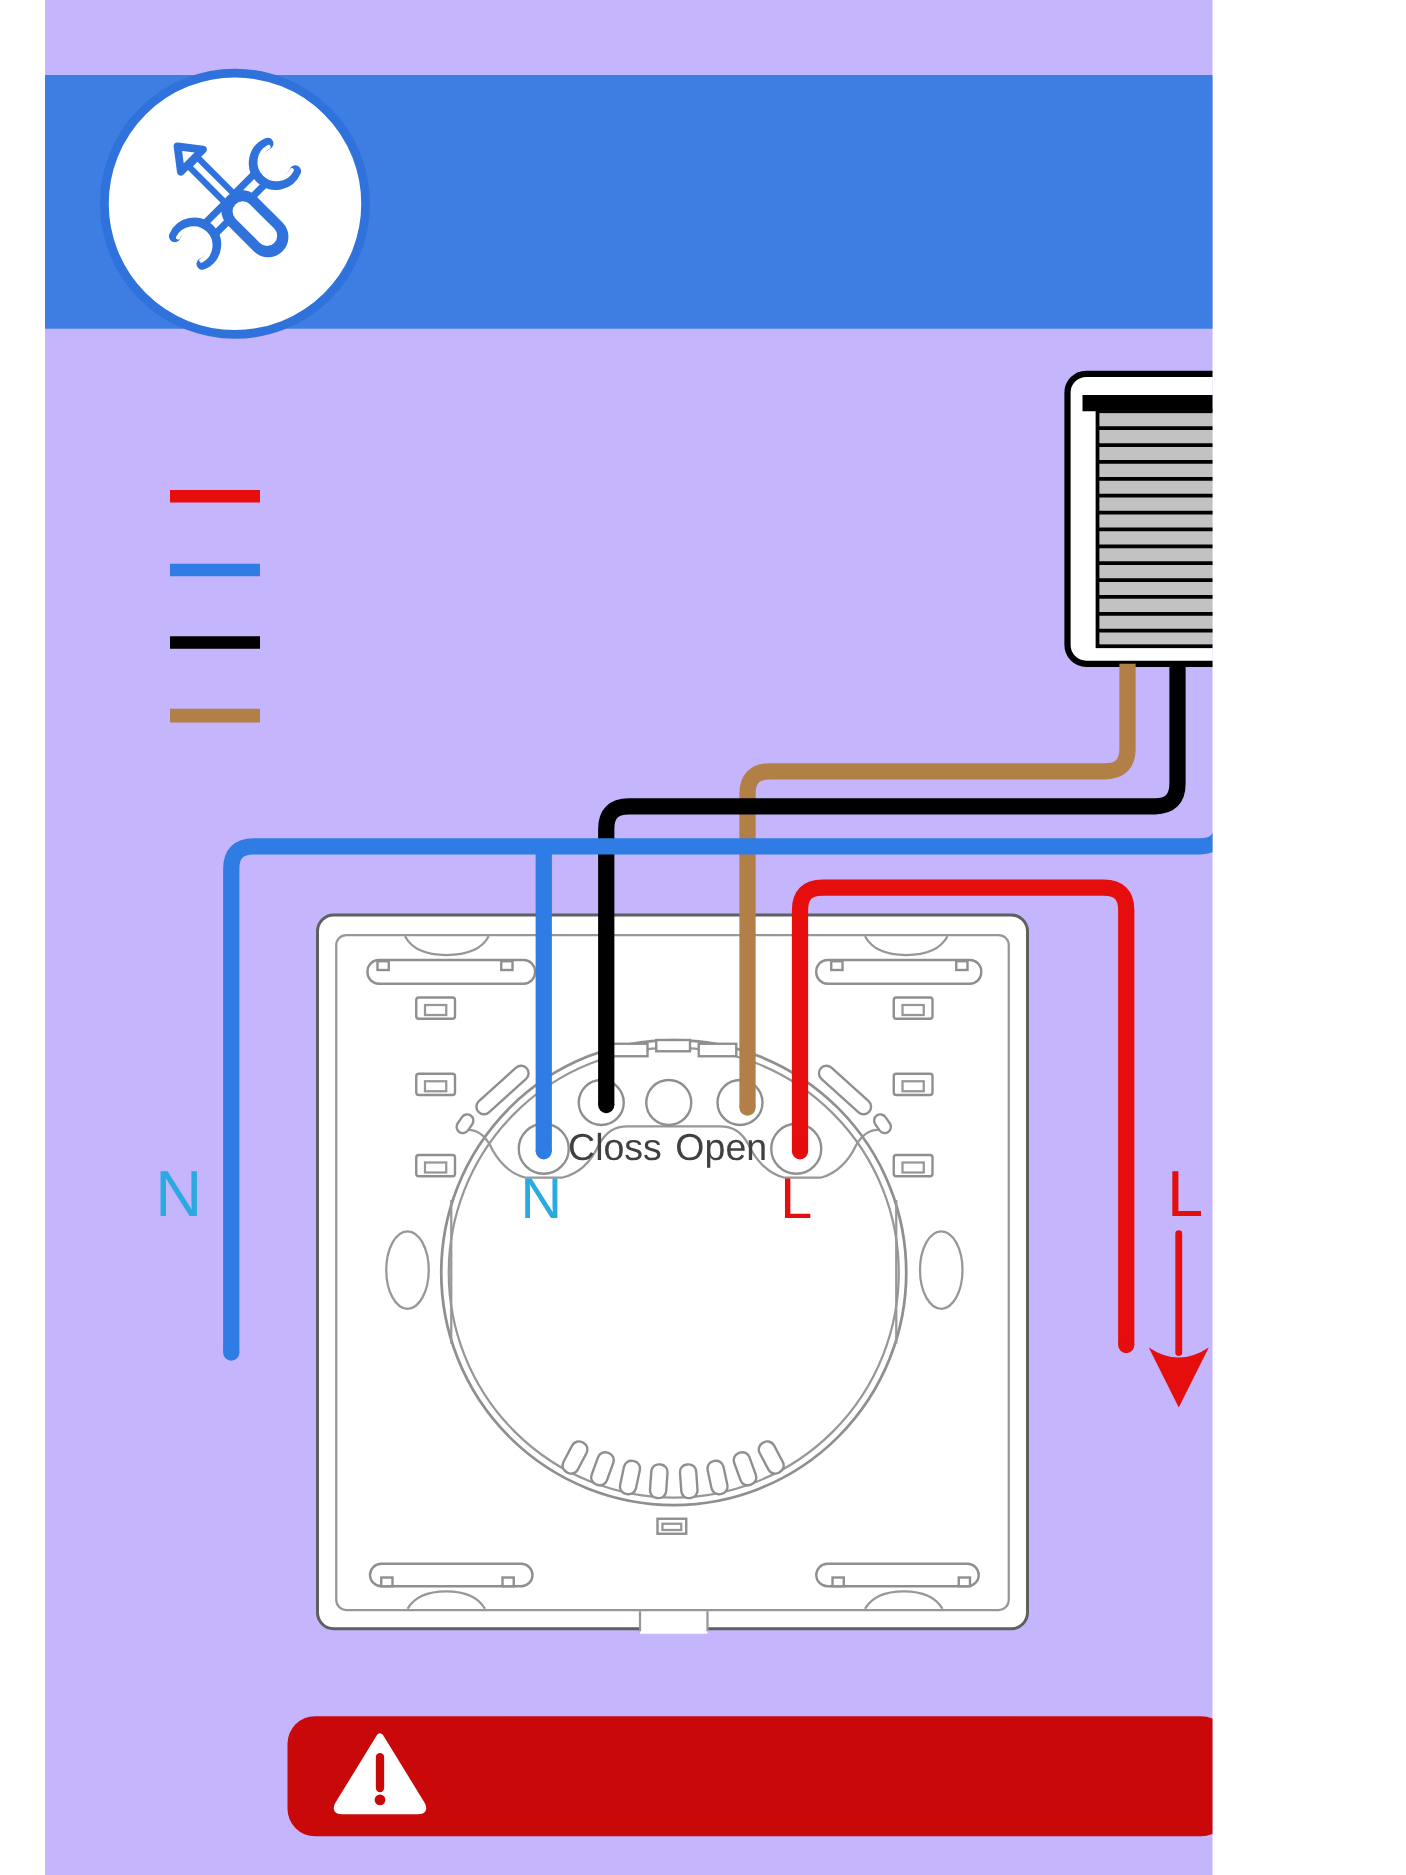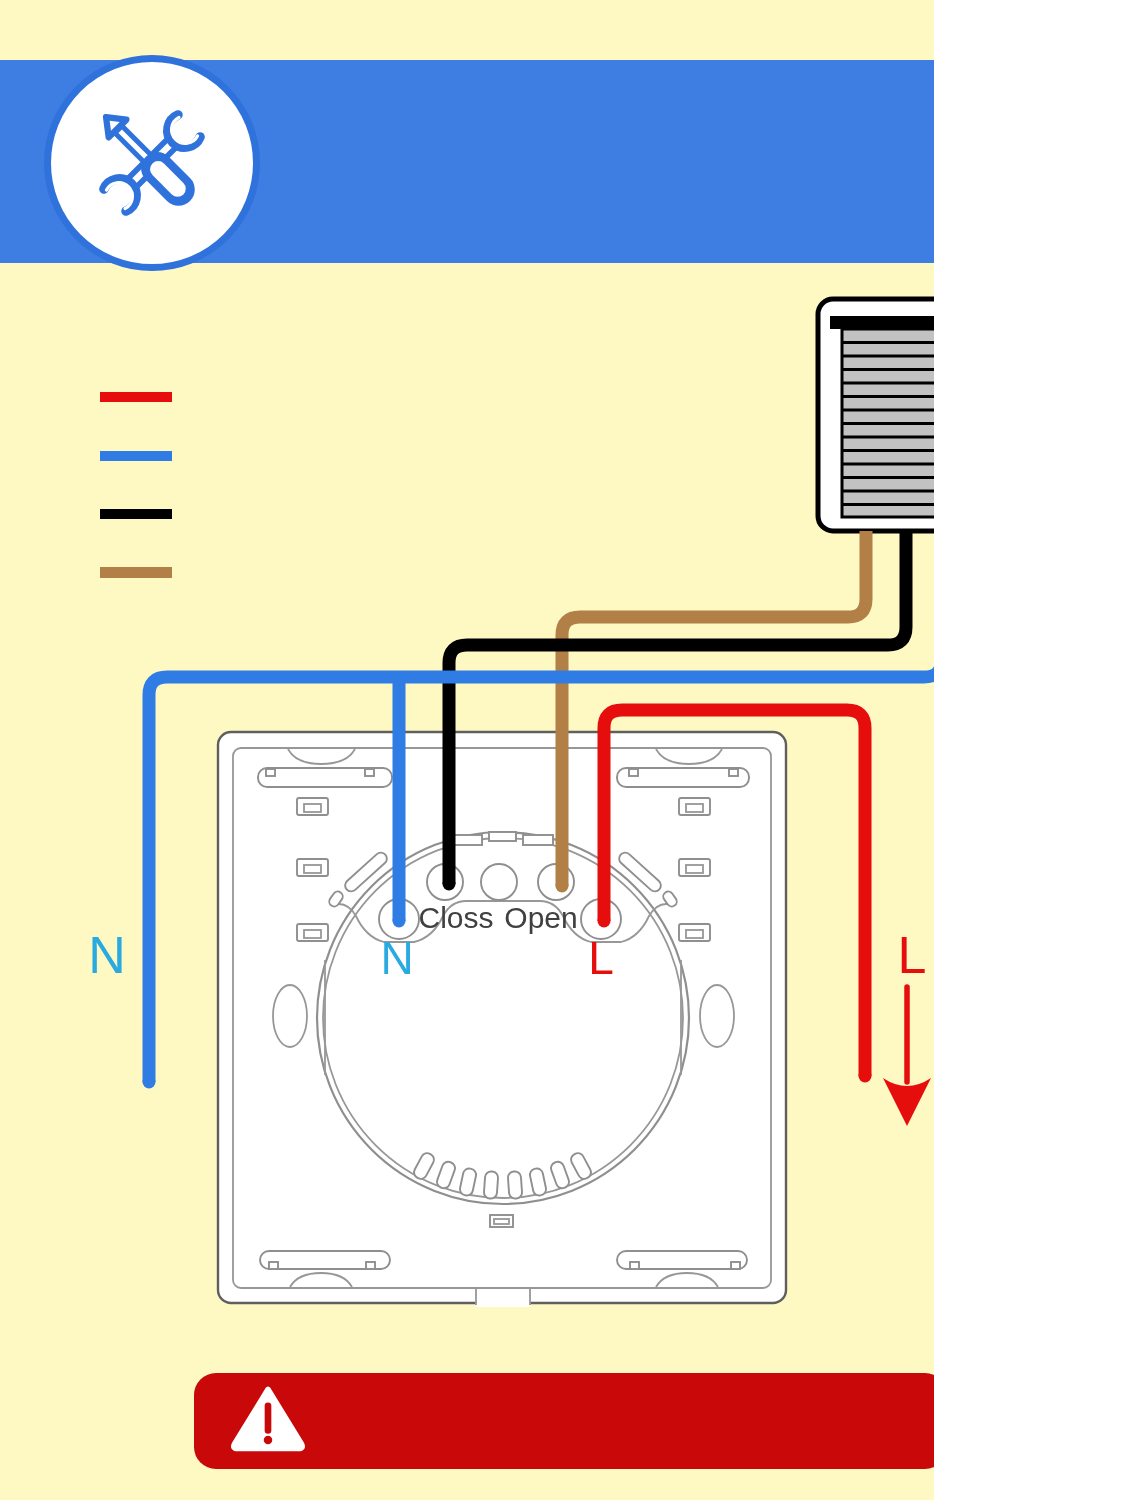--- a/index.html
+++ b/index.html
@@ -1,17 +1,17 @@
 <!DOCTYPE html>
 <html style="--header-blue: #3e7de2; --icon-blue: #2f72dc; --wire-red: #e60d0d; --wire-blue: #2e7ce4; --wire-black: #000000; --wire-brown: #b27f47; --label-blue: #29aae1; --banner-red: #c90909; --earth-yellow: #efe400; --earth-green: #3fa623; --slat-gray: #c2c2c2;"><head>
 <meta charset="utf-8">
 <style>
   html,body{margin:0;padding:0;background:#fff;}
-  .page{position:relative;width:934px;height:1500px;background:#fef9c3;overflow:hidden;
-        font-family:"Liberation Sans",sans-serif;}
+  .page{position:relative;width:934px;height:1500px;background:#c4b5fd;overflow:hidden;
+        font-family:"Liberation Sans",sans-serif;margin-left:36px;}
   .header-bar{position:absolute;left:0;top:60px;width:1125px;height:203px;
               background:var(--header-blue);}
   .header-circle{position:absolute;left:44px;top:55px;width:216px;height:216px;
                  box-sizing:border-box;border:7px solid var(--icon-blue);
                  border-radius:50%;background:#fff;display:flex;align-items:center;justify-content:center;}
   .legend-swatch{position:absolute;left:100px;width:72px;height:10px;}
   .sw-red{top:392px;background:var(--wire-red);}
   .sw-blue{top:451px;background:var(--wire-blue);}
   .sw-black{top:509px;background:var(--wire-black);}
   .sw-brown{top:567px;background:var(--wire-brown);height:11px;}

